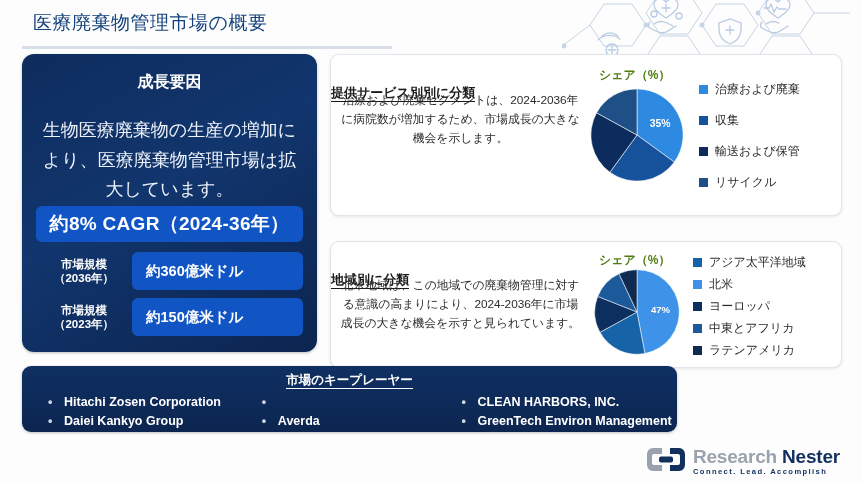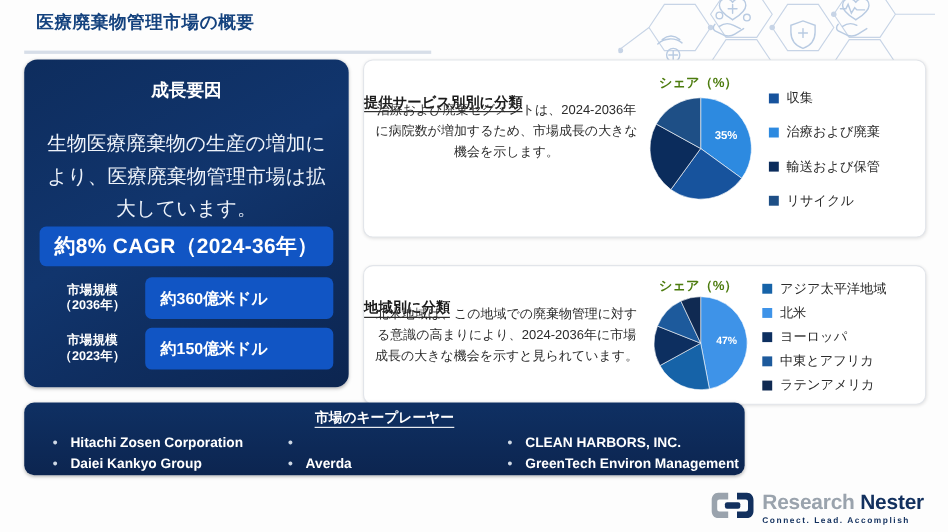--- a/index.html
+++ b/index.html
@@ -29,22 +29,22 @@
     overflow: hidden;
     pointer-events: none;
   }
   .deco-band svg { display: block; }
 
   
   .page-title {
     position: absolute;
     left: 33px;
     top: 10px;
-    font-size: 16px;
-    font-weight: bold;
+    font-size: 19px;
+    font-weight: normal;
     color: #14427e;
     letter-spacing: 0.5px;
     white-space: nowrap;
   }
   .title-rule {
     position: absolute;
     left: 22px;
     top: 46px;
     width: 370px;
     height: 3px;
@@ -376,26 +376,26 @@
       <svg id="pie-0" width="96" height="96" viewBox="-1 -1 102 102" xmlns="http://www.w3.org/2000/svg">
           <path d="M50,50 L50.00,1.00 A49,49 0 0 1 89.64,78.80 Z" fill="#2d8ae0" stroke="#ffffff" stroke-width="0.6"></path>
           <text x="74.45" y="41.04" text-anchor="middle" font-size="11" font-weight="bold" fill="#ffffff" font-family="&quot;Liberation Sans&quot;, sans-serif">35%</text>
           <path d="M50,50 L89.64,78.80 A49,49 0 0 1 21.20,89.64 Z" fill="#17539d" stroke="#ffffff" stroke-width="0.6"></path>
           <path d="M50,50 L21.20,89.64 A49,49 0 0 1 7.06,26.39 Z" fill="#0b2c5c" stroke="#ffffff" stroke-width="0.6"></path>
           <path d="M50,50 L7.06,26.39 A49,49 0 0 1 50.00,1.00 Z" fill="#1e4f86" stroke="#ffffff" stroke-width="0.6"></path>
         </svg>
     </div>
     <div class="legend" id="legend-0">
         <div class="legend-item">
+          <span class="legend-swatch" style="background: rgb(45, 138, 224);"></span>
+          <span>治療および廃棄</span>
+        </div>
+        <div class="legend-item">
           <span class="legend-swatch" style="background: rgb(23, 83, 157);"></span>
           <span>収集</span>
-        </div>
-        <div class="legend-item">
-          <span class="legend-swatch" style="background: rgb(45, 138, 224);"></span>
-          <span>治療および廃棄</span>
         </div>
         <div class="legend-item">
           <span class="legend-swatch" style="background: rgb(11, 44, 92);"></span>
           <span>輸送および保管</span>
         </div>
         <div class="legend-item">
           <span class="legend-swatch" style="background: rgb(30, 79, 134);"></span>
           <span>リサイクル</span>
         </div>
       </div>

